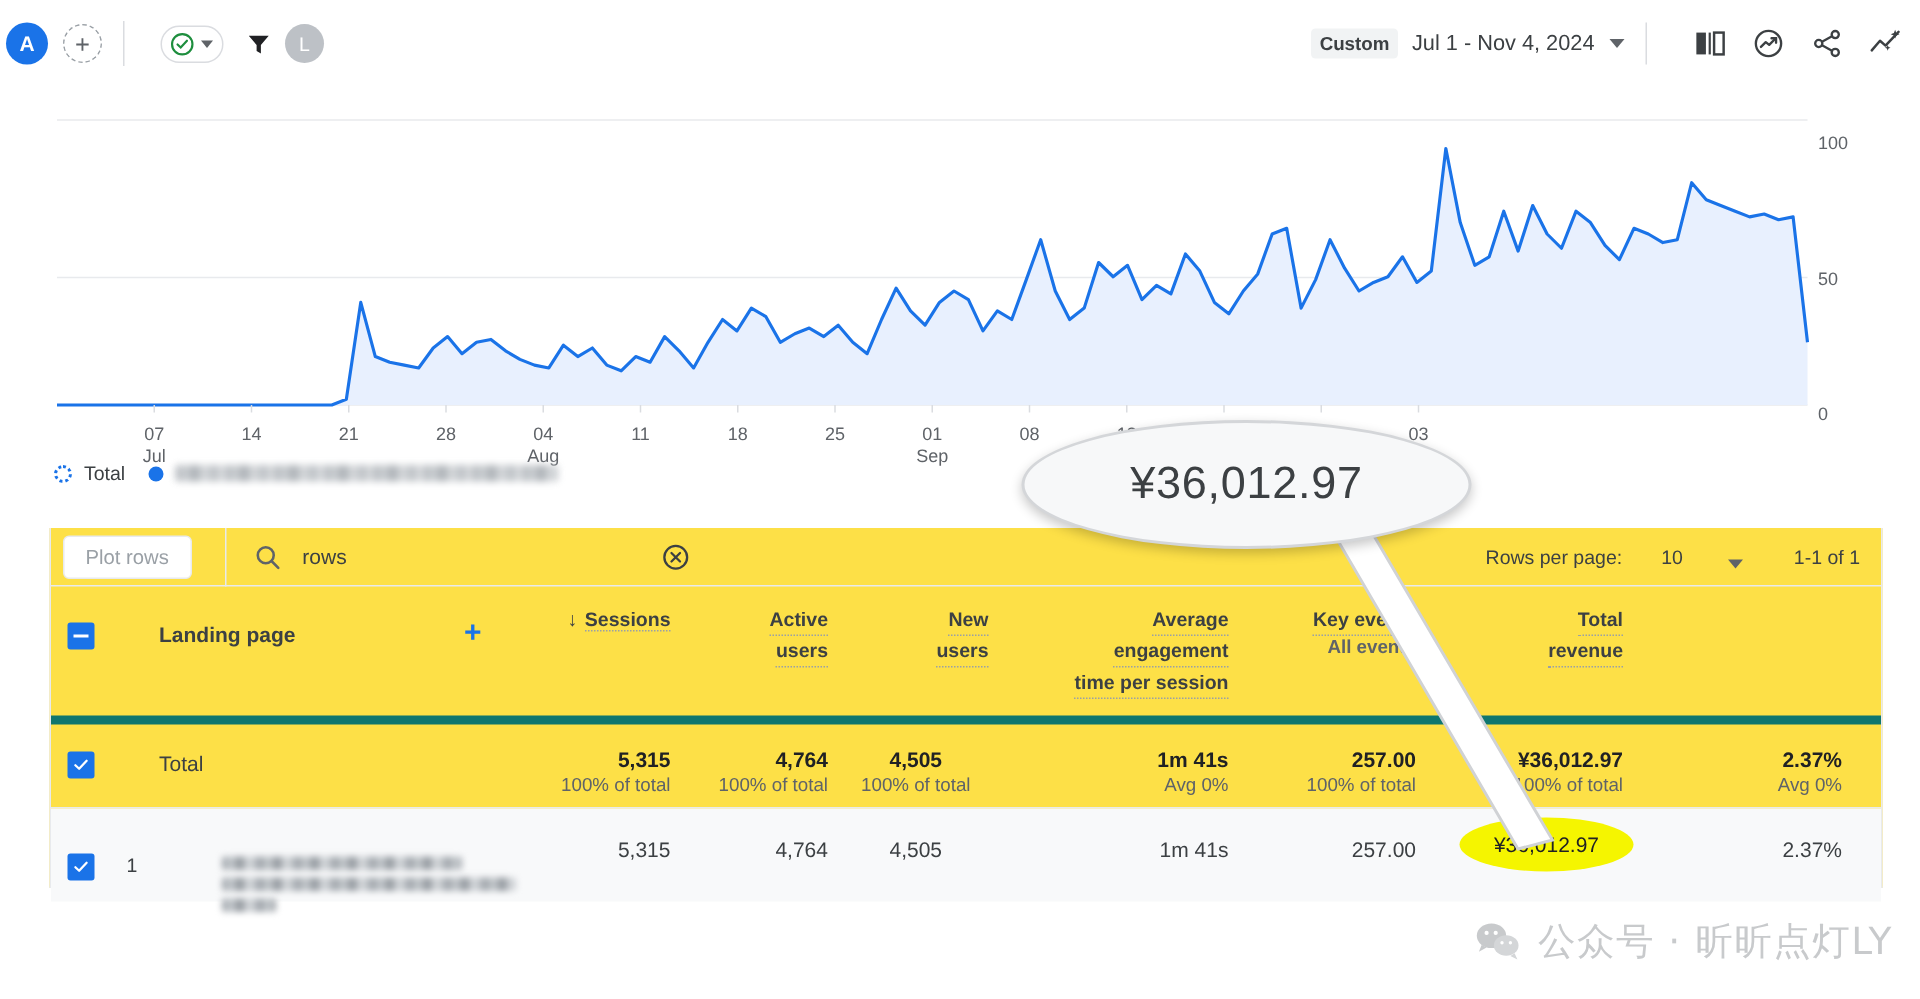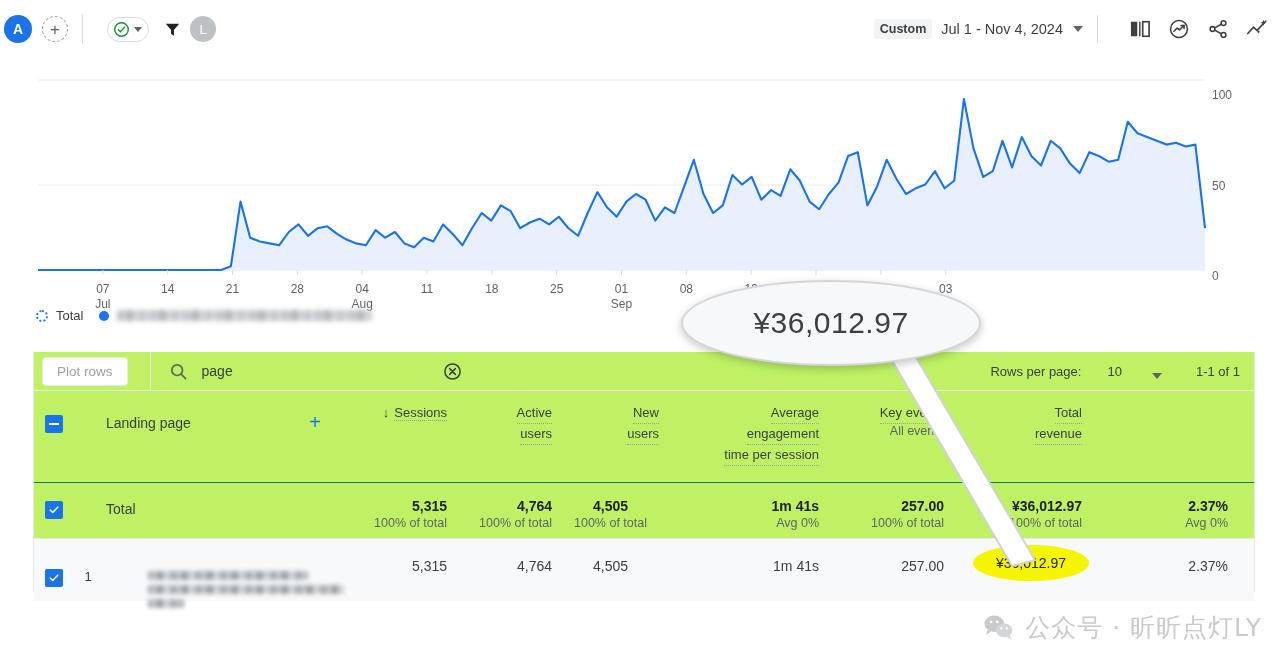--- a/index.html
+++ b/index.html
@@ -81,21 +81,21 @@
   .legend-blur {
     width: 255px; height: 11px;
     background: repeating-linear-gradient(90deg,
       #a8adb3 0px, #c4c8cc 7px, #9aa0a6 13px, #d2d5d8 19px, #b0b5ba 26px, #e2e4e6 33px);
     filter: blur(2.4px); opacity: .85; border-radius: 2px;
   }
 
   
   .card {
     position: absolute; left: 33px; top: 352px; width: 1222px; height: 240px;
-    background: #bef264; border: 1px solid #e8eaed; border-top: none;
+    background: #fde047; border: 1px solid #e8eaed; border-top: none;
   }
   .tbl-toolbar { height: 39px; display: flex; align-items: center; border-bottom: 1px solid #e8eaed; }
   .plot-rows {
     margin-left: 8px; border: 1px solid #e8eaed; border-radius: 4px;
     color: #9aa0a6; font-size: 13.5px; padding: 6px 14px; cursor: pointer; background: #fff;
   }
   .tb-vsep { width: 1px; height: 39px; background: #e8eaed; margin-left: 22px; }
   .search-ico { margin-left: 18px; display: flex; }
   .search-val { margin-left: 14px; font-size: 14px; color: #3c4043; cursor: text; }
   .clear-ico { margin-left: 210px; cursor: pointer; display: flex; }
@@ -121,21 +121,21 @@
   .plus-blue { margin-left: auto; margin-right: 18px; color: #1a73e8; font-size: 20px; line-height: 14px; cursor: pointer; }
 
   .m-col {
     flex: 1; text-align: right; padding-right: 0; font-size: 13.5px; color: #3c4043;
   }
   .m-hdr {
     font-size: 13px; color: #3c4043; line-height: 20px;
     border-bottom: 1px dotted #9aa0a6; display: inline; cursor: pointer;
   }
   .m-sub { font-size: 12.5px; color: #5f6368; }
-  .hdr-row { height: 92px; padding-top: 12px; border-bottom: 1px solid #0f766e; }
+  .hdr-row { height: 92px; padding-top: 12px; border-bottom: 6px solid #0f766e; font-weight: bold; }
   .hdr-cellwrap { display: flex; flex-direction: column; align-items: flex-end; }
   .sort-arrow { color: #3c4043; font-size: 13px; margin-right: 5px; }
   .total-row { height: 56px; padding-top: 14px; border-bottom: 1px solid #e8eaed; }
   .item-row { height: 62px; padding-top: 14px; background: #f8f9fa; }
   .val-main { font-size: 14px; color: #202124; font-weight: 700; line-height: 18px; }
   .val-sub { font-size: 12.5px; color: #5f6368; line-height: 17px; }
   .val-plain { font-size: 14px; color: #3c4043; line-height: 18px; }
   .row-blur-wrap { margin-left: 43px; display: flex; flex-direction: column; gap: 5px; padding-top: 2px; }
   .row-blur {
     height: 9px;
@@ -308,21 +308,21 @@
 
   <div class="tbl-toolbar">
     <button class="plot-rows">Plot rows</button>
     <span class="tb-vsep"></span>
     <span class="search-ico">
       <svg width="19" height="19" viewBox="0 0 20 20">
         <circle cx="8.6" cy="8.6" r="5.6" fill="none" stroke="#5f6368" stroke-width="1.8"></circle>
         <line x1="12.8" y1="12.8" x2="17.4" y2="17.4" stroke="#5f6368" stroke-width="1.8" stroke-linecap="round"></line>
       </svg>
     </span>
-    <span class="search-val">page</span>
+    <span class="search-val">rows</span>
     <span class="clear-ico">
       <svg width="19" height="19" viewBox="0 0 20 20">
         <circle cx="10" cy="10" r="8" fill="none" stroke="#3c4043" stroke-width="1.6"></circle>
         <path d="M7 7 L13 13 M13 7 L7 13" stroke="#3c4043" stroke-width="1.6" stroke-linecap="round"></path>
       </svg>
     </span>
     <span class="rpp">
       <span class="rpp-label">Rows per page:</span>
       <span class="rpp-val">10</span>
       <span class="rpp-chev"></span>

